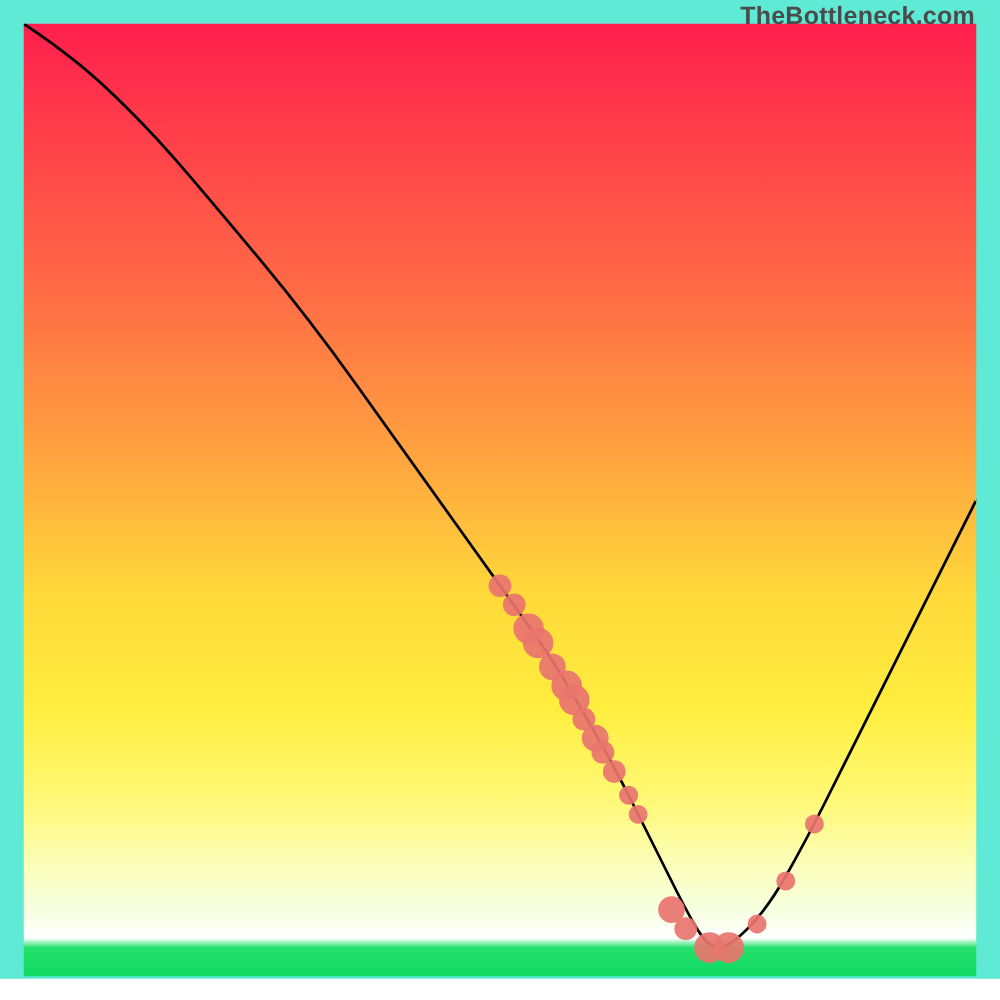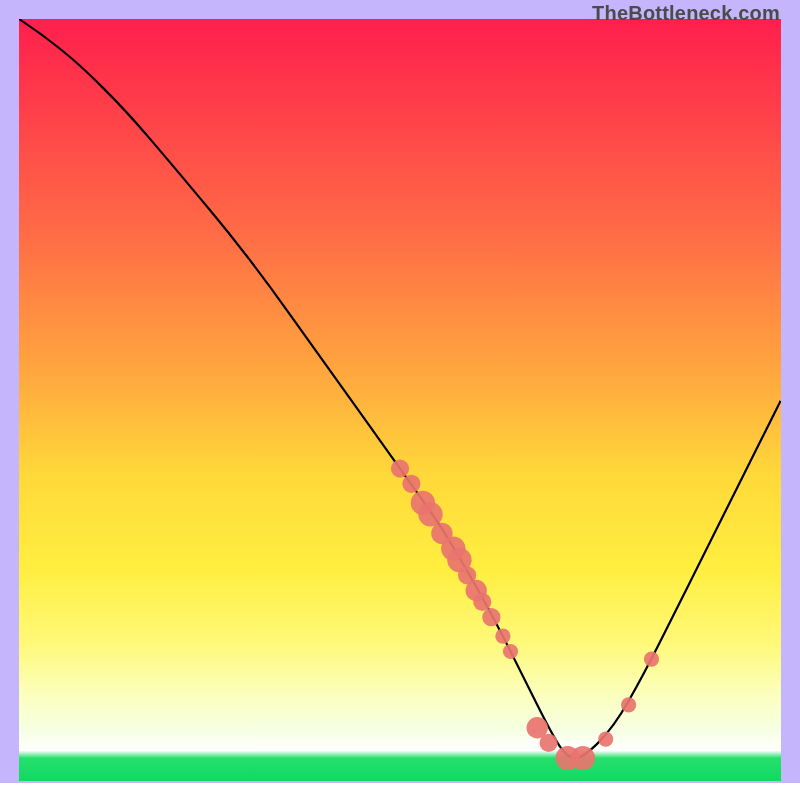--- a/index.html
+++ b/index.html
@@ -7,21 +7,21 @@
     padding: 0;
     width: 800px;
     height: 800px;
     overflow: hidden;
     font-family: Arial, Helvetica, sans-serif;
   }
   .stage {
     position: relative;
     width: 800px;
     height: 783px;
-    background: #c4b5fd;
+    background: #5eead4;
   }
   .plot-area {
     position: absolute;
     left: 19px;
     top: 19px;
     width: 762px;
     height: 762px;
     
     background: linear-gradient(
       to bottom,

